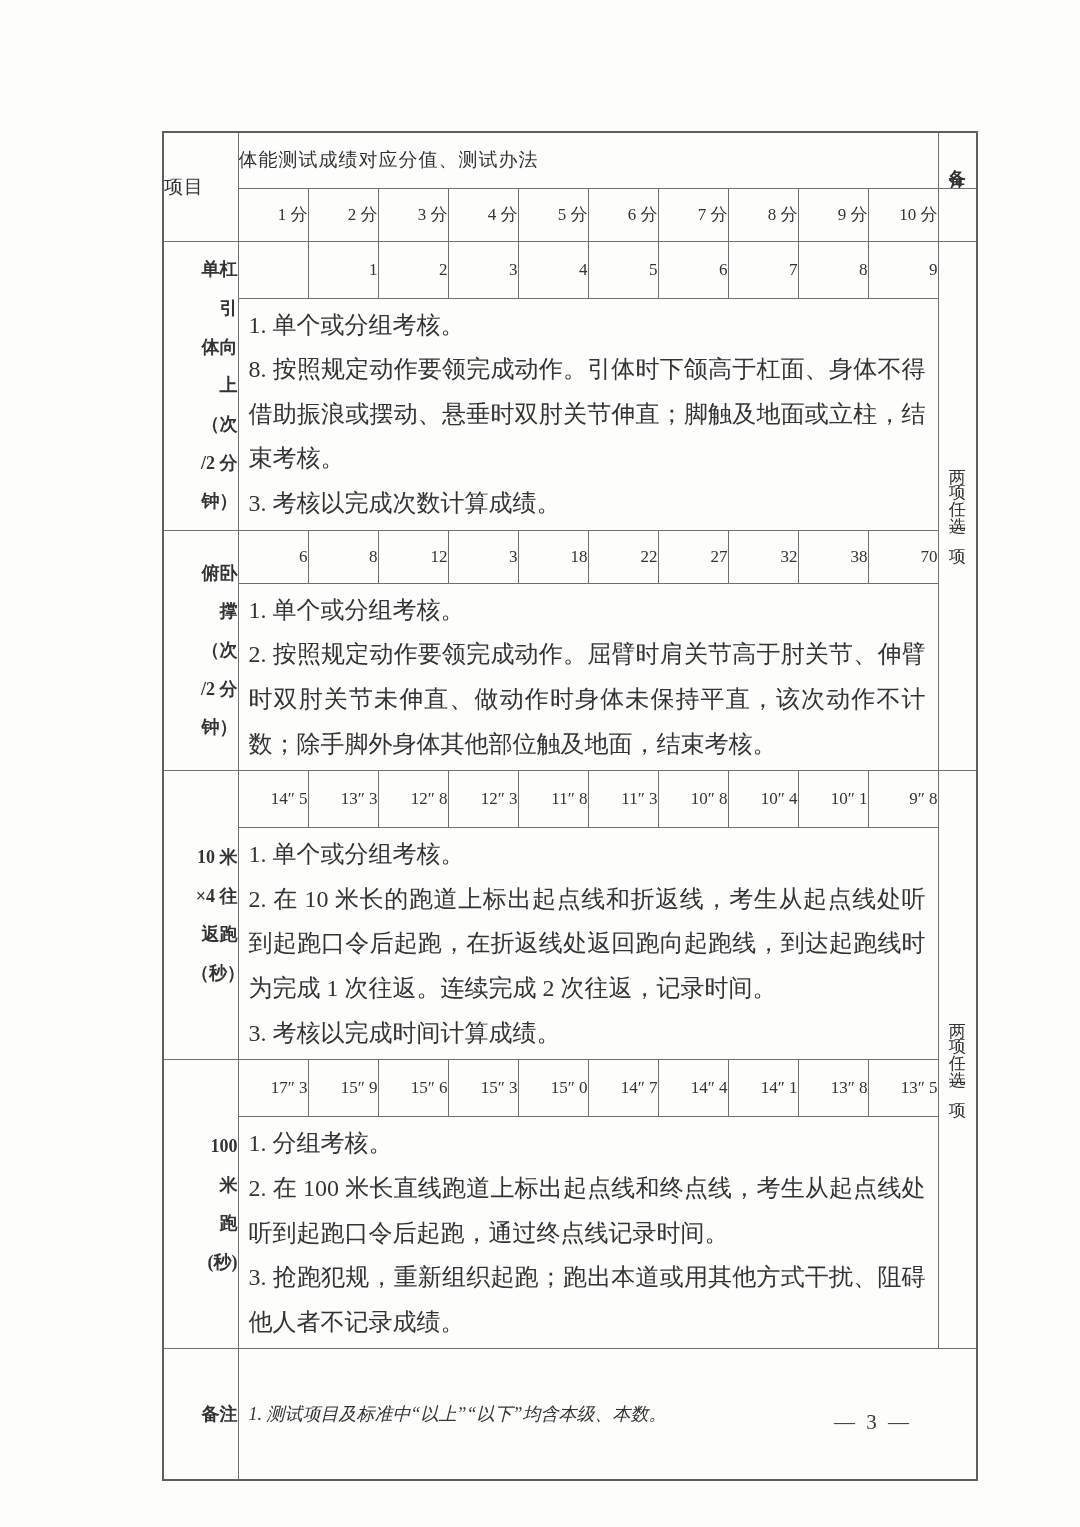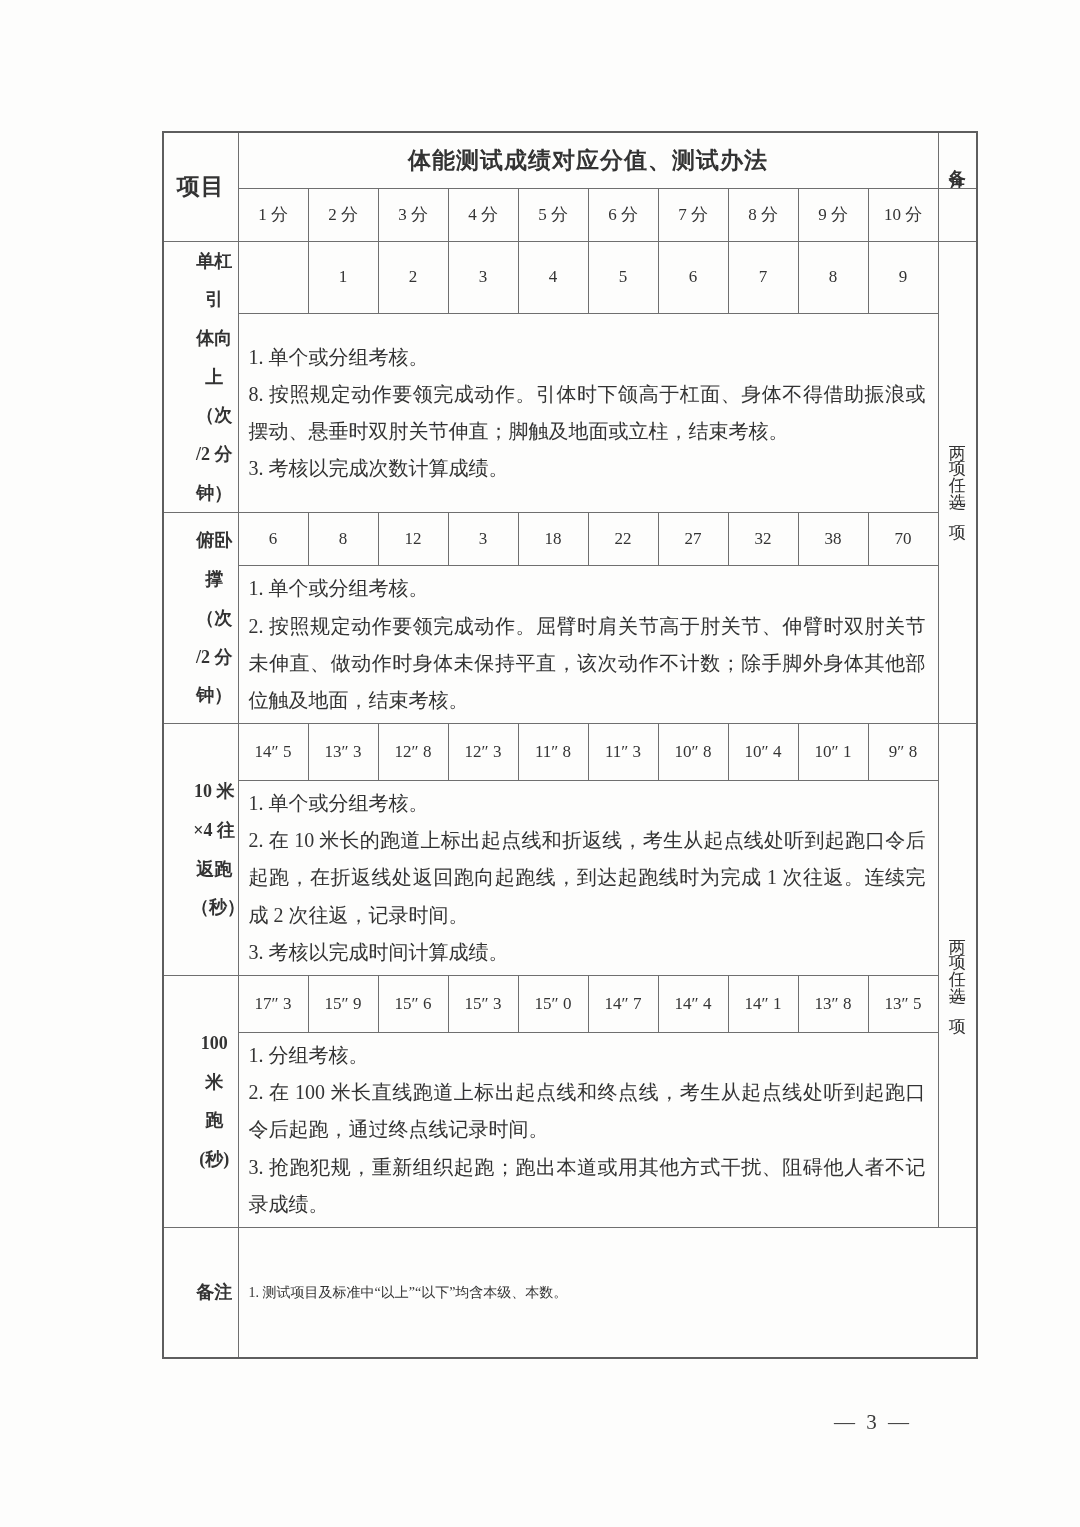--- a/index.html
+++ b/index.html
@@ -16,37 +16,37 @@
     border-collapse:collapse;table-layout:fixed;
     border:2px solid #5e5e5e;
   }
   td{
     border:1px solid #6f6f6f;
     padding:0;
     vertical-align:middle;
     overflow:hidden;
   }
   .c-head{
-    text-align:center;font-weight:bold;font-size:23px;letter-spacing:1px;
+    font-weight:normal;font-size:19px;letter-spacing:1px;
   }
   .c-score{
-    text-align:center;font-size:17px;
+    text-align:right;font-size:17px;
   }
   .c-label{
-    text-align:center;font-weight:bold;font-size:18px;
+    text-align:right;font-weight:bold;font-size:18px;
     line-height:2.15;white-space:pre-line;padding-left:27px;
   }
   .c-notes{
     padding:4px 12px 4px 10px;
-    font-size:20px;line-height:1.86;
+    font-size:24px;line-height:1.86;
     text-align:justify;
   }
   .c-notes .note-line{display:block;}
   .c-remark-note{
-    padding:4px 12px 4px 10px;font-size:14px;
+    padding:4px 12px 4px 10px;font-size:18px;font-style:italic;
   }
   td.vert{text-align:center;}
   td.vert .vtxt{
     display:inline-block;
     writing-mode:vertical-lr;
     text-orientation:upright;
     font-size:17px;
     letter-spacing:16px;
   }
   td.vert .vtxt.tight{

